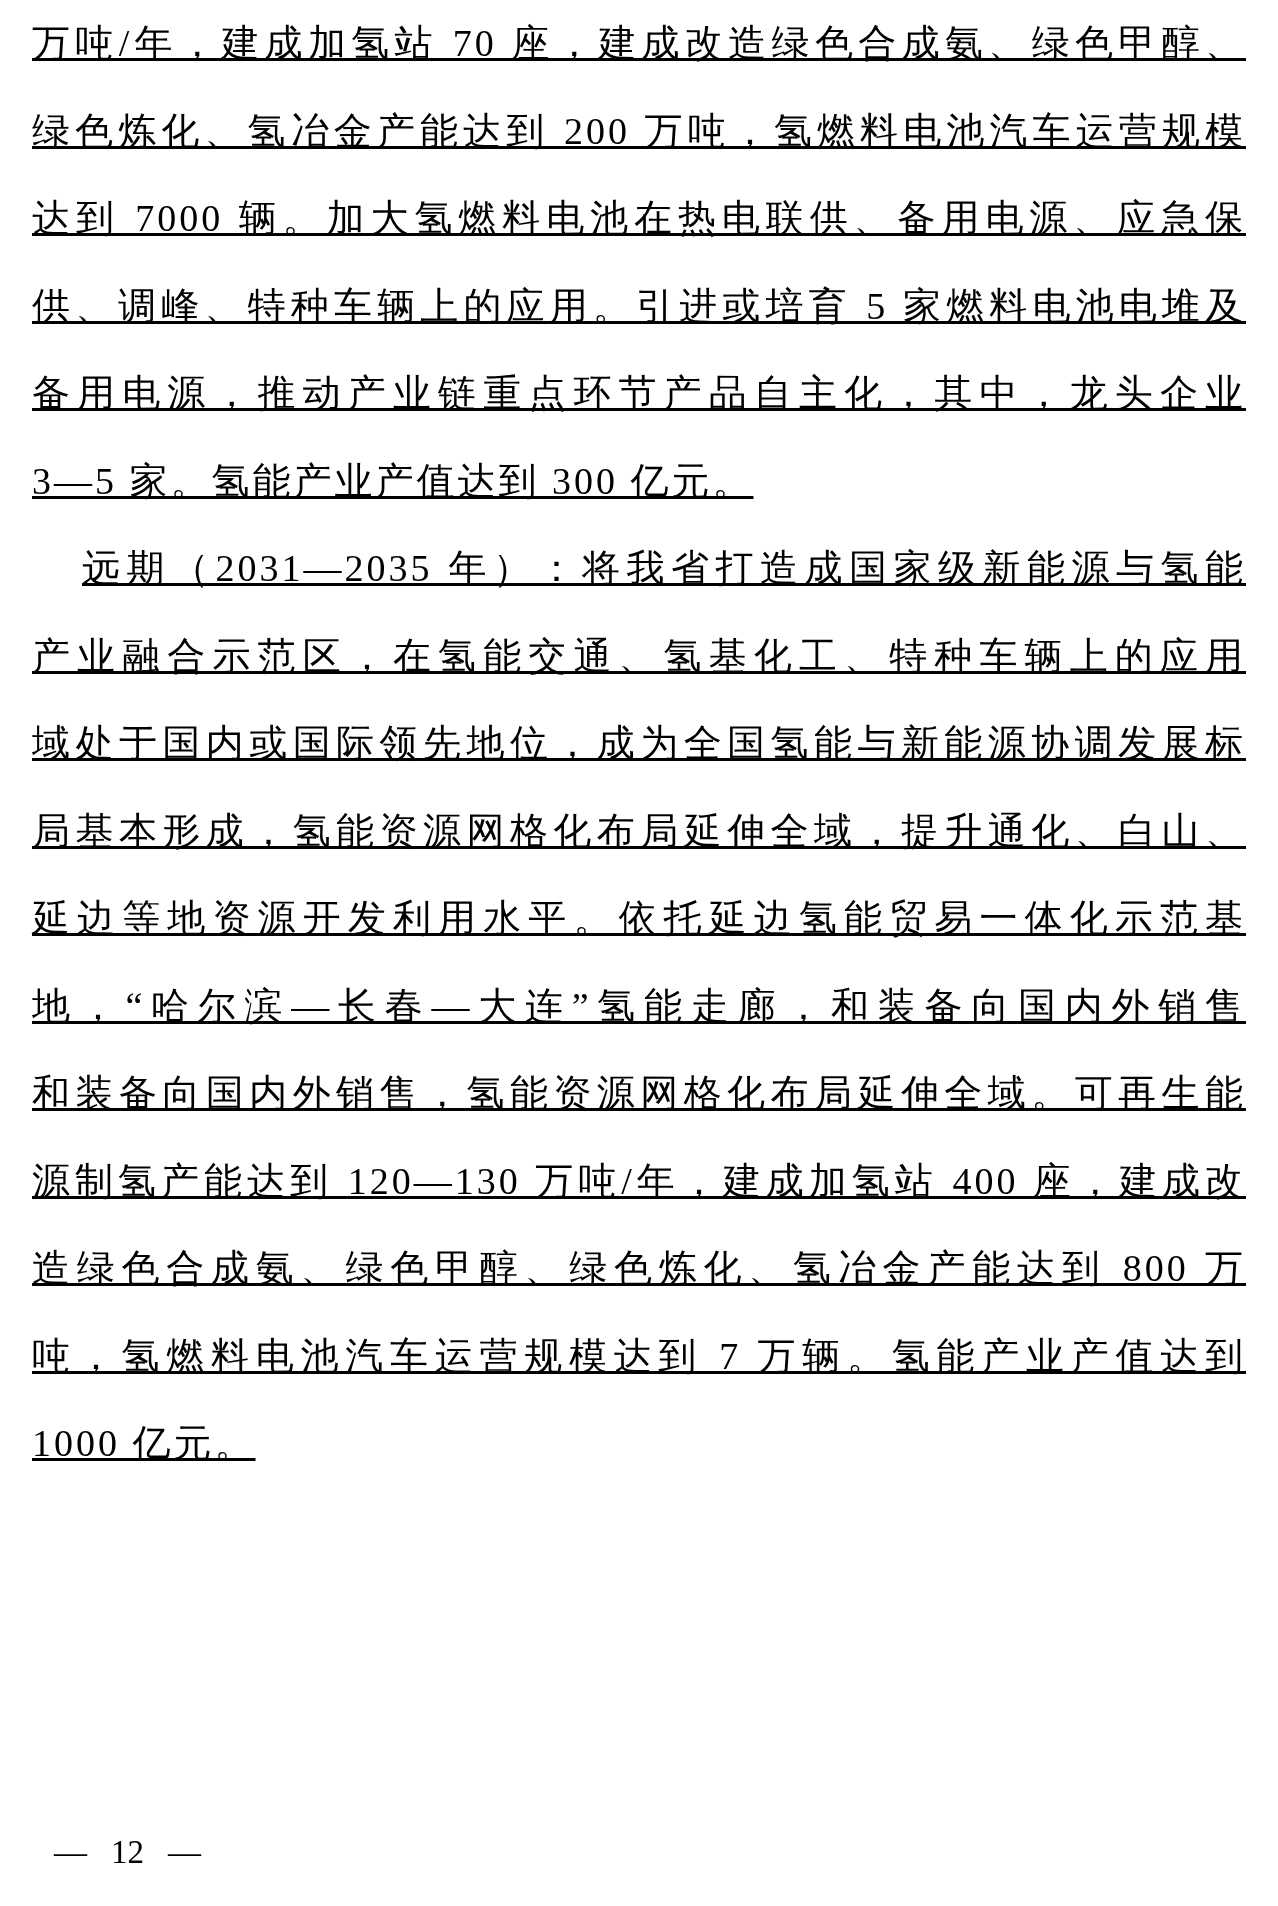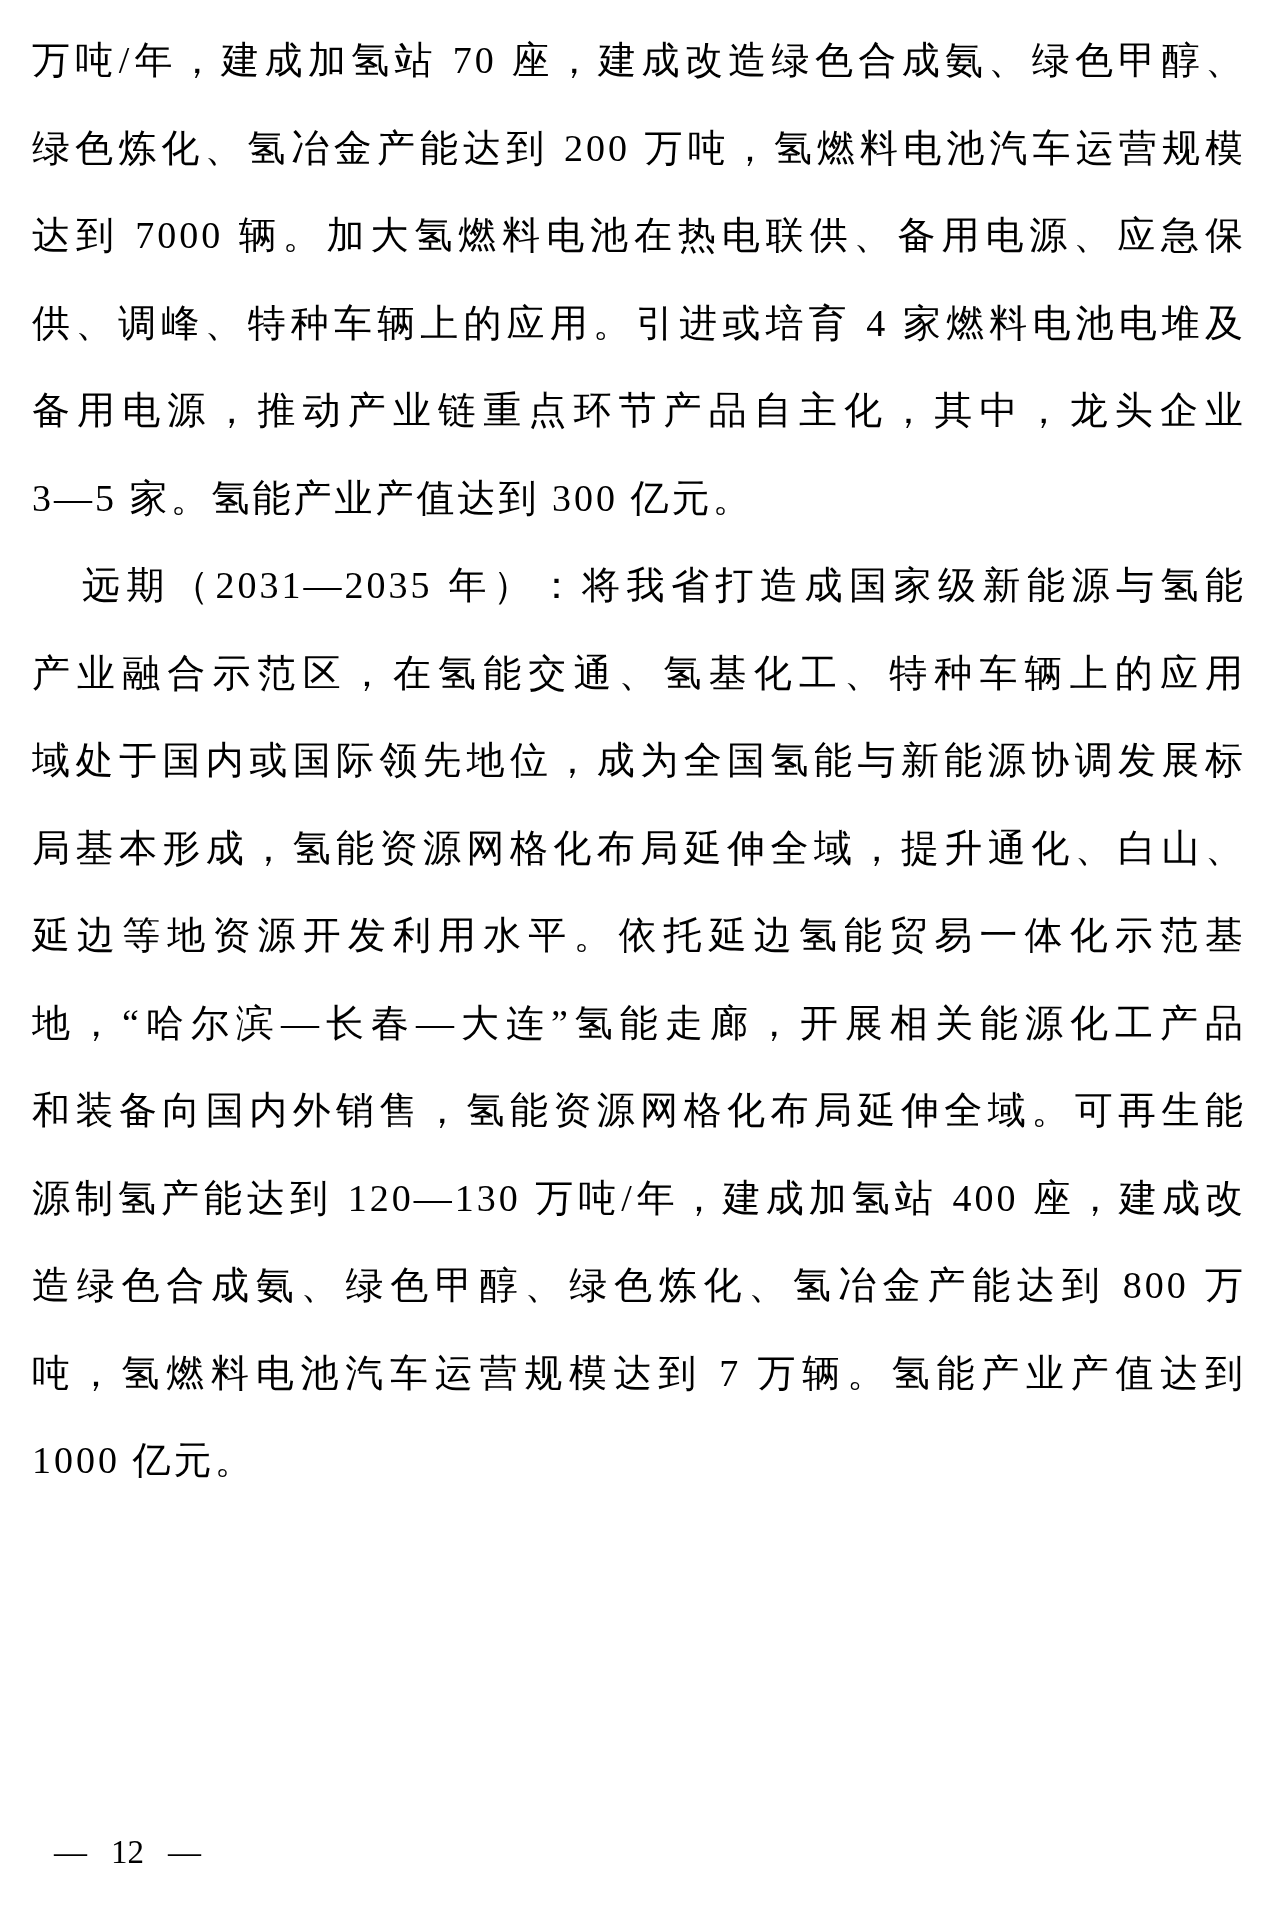--- a/index.html
+++ b/index.html
@@ -12,22 +12,23 @@
     width: 1278px;
     height: 1906px;
     background: #ffffff;
     color: #000000;
     font-family: "Liberation Serif", "DejaVu Serif", serif;
     overflow: hidden;
   }
   .text-block {
     position: absolute;
     left: 32px;
-    top: 17px;
+    top: 0;
     width: 1214px;
+    text-decoration: underline;
   }
   .line {
     height: 87.5px;
     line-height: 87.5px;
     font-size: 38px;
     letter-spacing: 3px;
     white-space: nowrap;
     text-align: justify;
     text-align-last: justify;
     text-justify: inter-character;
@@ -52,29 +53,29 @@
   }
 </style>
 </head>
 <body>
 
 <div class="page">
   <div class="text-block">
     <div class="line">万吨/年，建成加氢站 70 座，建成改造绿色合成氨、绿色甲醇、</div>
     <div class="line">绿色炼化、氢冶金产能达到 200 万吨，氢燃料电池汽车运营规模</div>
     <div class="line">达到 7000 辆。加大氢燃料电池在热电联供、备用电源、应急保</div>
-    <div class="line">供、调峰、特种车辆上的应用。引进或培育 4 家燃料电池电堆及</div>
+    <div class="line">供、调峰、特种车辆上的应用。引进或培育 5 家燃料电池电堆及</div>
     <div class="line">备用电源，推动产业链重点环节产品自主化，其中，龙头企业</div>
     <div class="line para-end">3—5 家。氢能产业产值达到 300 亿元。</div>
     <div class="line indent">远期（2031—2035 年）：将我省打造成国家级新能源与氢能</div>
     <div class="line">产业融合示范区，在氢能交通、氢基化工、特种车辆上的应用</div>
     <div class="line">域处于国内或国际领先地位，成为全国氢能与新能源协调发展标</div>
     <div class="line">局基本形成，氢能资源网格化布局延伸全域，提升通化、白山、</div>
     <div class="line">延边等地资源开发利用水平。依托延边氢能贸易一体化示范基</div>
-    <div class="line">地，“哈尔滨—长春—大连”氢能走廊，开展相关能源化工产品</div>
+    <div class="line">地，“哈尔滨—长春—大连”氢能走廊，和装备向国内外销售</div>
     <div class="line">和装备向国内外销售，氢能资源网格化布局延伸全域。可再生能</div>
     <div class="line">源制氢产能达到 120—130 万吨/年，建成加氢站 400 座，建成改</div>
     <div class="line">造绿色合成氨、绿色甲醇、绿色炼化、氢冶金产能达到 800 万</div>
     <div class="line">吨，氢燃料电池汽车运营规模达到 7 万辆。氢能产业产值达到</div>
     <div class="line para-end">1000 亿元。</div>
   </div>
 
   <div class="footer">
     <span>—</span>
     <span>12</span>

